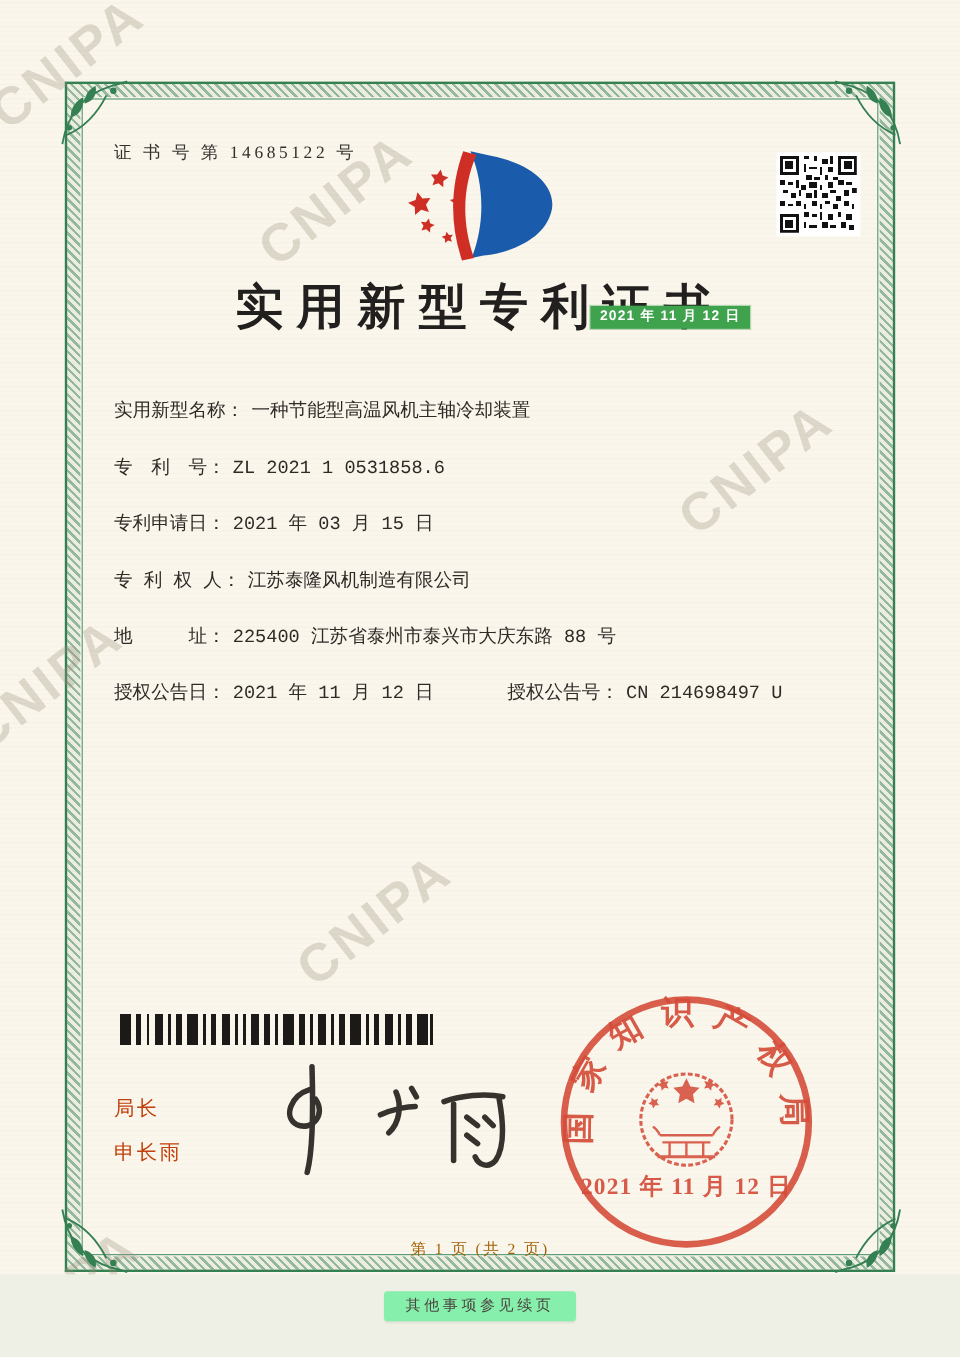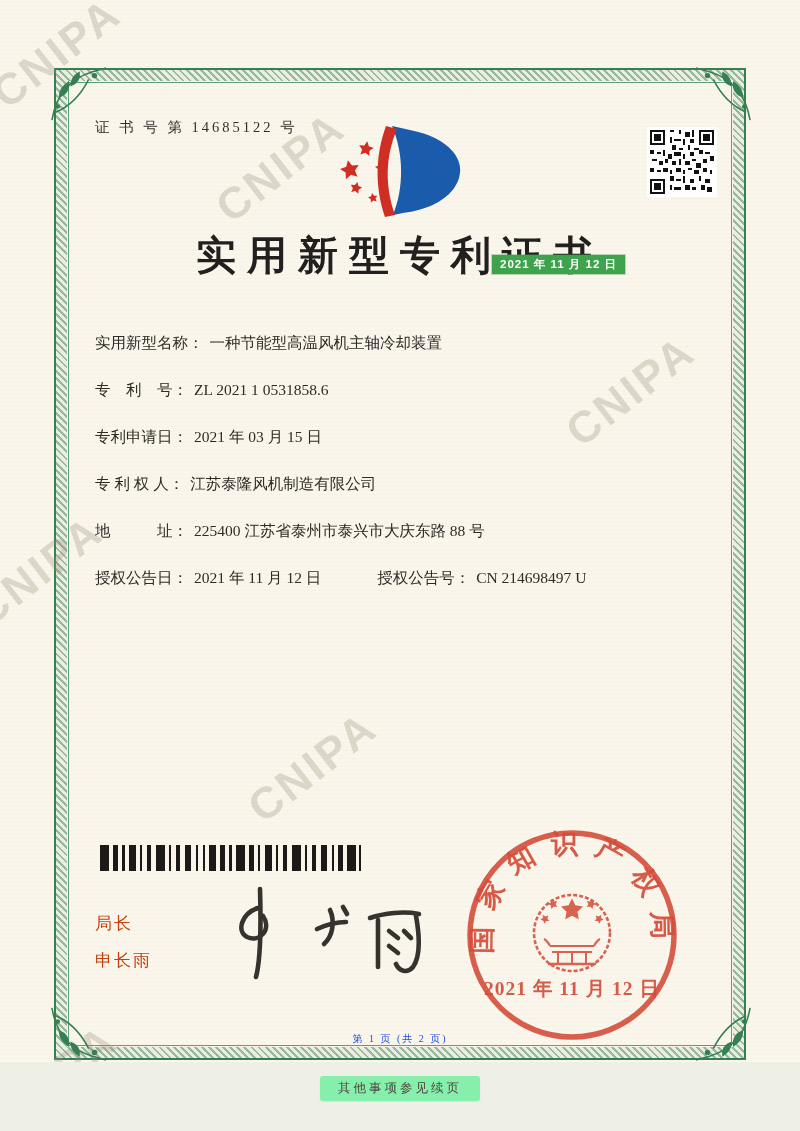--- a/index.html
+++ b/index.html
@@ -30,40 +30,40 @@
   .qr{position:absolute;left:647px;top:127px;width:64px;height:64px;background:#fff;padding:3px;z-index:4;}
 
   .title{position:absolute;left:0;top:228px;width:100%;text-align:center;font-size:40px;font-weight:bold;
          letter-spacing:11px;color:#21201e;z-index:4;}
 
   .stamp-badge{position:absolute;left:492px;top:255px;background:#3fa24c;color:#fff;z-index:5;
          font-size:11.5px;font-weight:bold;letter-spacing:1px;padding:3px 8px;line-height:13px;
          font-family:"Liberation Sans",sans-serif;box-shadow:0 0 0 1px rgba(63,162,76,.35);}
 
   .fields{position:absolute;left:95px;top:330px;width:620px;z-index:4;font-size:15.5px;line-height:26px;}
-  .field-row{margin-bottom:21px;white-space:nowrap;}
+  .field-row{margin-bottom:21px;white-space:nowrap;font-family:Liberation Mono, monospace;}
   .flabel{color:#2e2a26;}
   .fvalue{color:#2e2a26;margin-left:6px;}
   .grant-no{margin-left:52px;}
 
   .body-text{position:absolute;left:88px;top:655px;width:628px;z-index:4;font-size:16px;line-height:26.5px;
              text-align:justify;color:#3a342e;letter-spacing:.5px;}
   .body-text p{margin:0;text-indent:2em;}
 
   .barcode{position:absolute;left:100px;top:845px;width:263px;height:26px;z-index:4;}
 
   .director{position:absolute;left:95px;top:912px;z-index:4;font-size:17px;letter-spacing:2px;color:#c2410c;}
   .director div{margin-bottom:14px;}
   .autograph{position:absolute;left:213px;top:878px;width:232px;height:115px;z-index:5;}
 
   .seal{position:absolute;left:462px;top:825px;width:220px;height:220px;z-index:6;opacity:.92;
         mix-blend-mode:multiply;}
 
   .page-indicator{position:absolute;left:0;top:1032px;width:100%;text-align:center;z-index:4;
-        font-size:10px;letter-spacing:2px;color:#1d4ed8;}
+        font-size:13px;letter-spacing:2px;color:#a16207;}
 
   .bottom-strip{position:absolute;left:0;top:1062px;width:100%;height:69px;background:#eff0e5;z-index:2;}
   .note-pill{position:absolute;left:50%;top:1076px;transform:translateX(-50%);background:#86efac;z-index:4;
         padding:4px 18px;border-radius:3px;font-size:12.5px;letter-spacing:3px;color:#4a463f;
         box-shadow:0 1px 2px rgba(0,0,0,.07);}
 </style>
 </head>
 <body>
 
 <div class="page">

